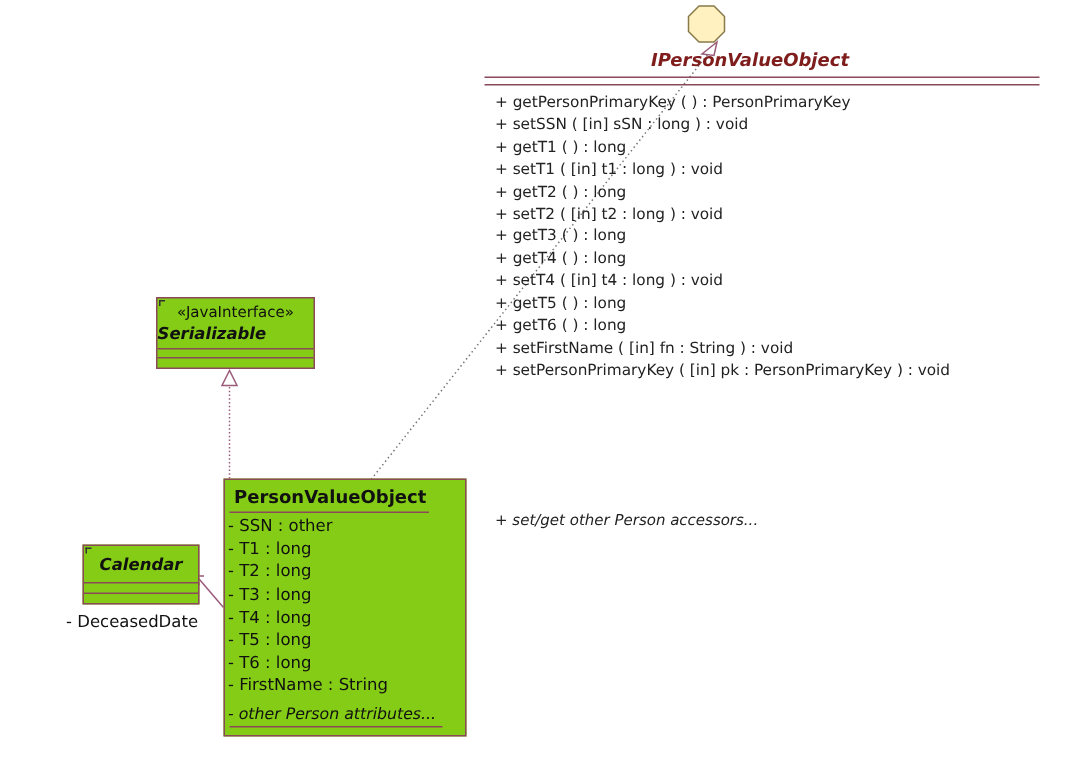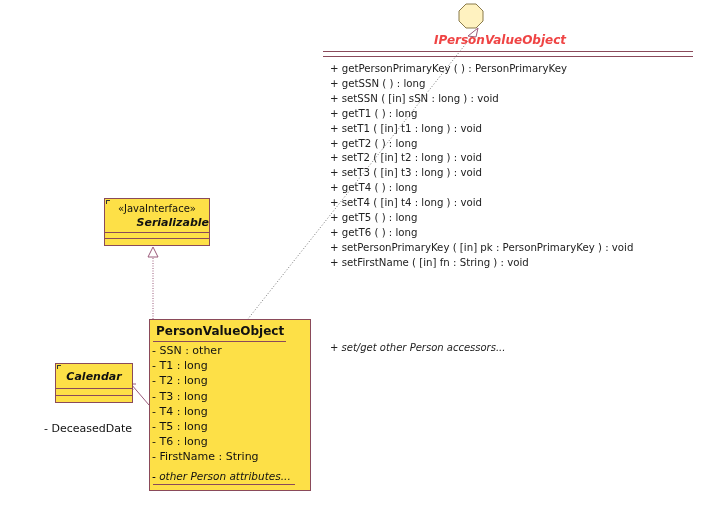--- a/index.html
+++ b/index.html
@@ -3,39 +3,39 @@
 <meta charset="utf-8">
 <style>
   html, body { margin: 0; padding: 0; background: #ffffff; }
   body { width: 714px; height: 509px; position: relative; overflow: hidden;
          font-family: "DejaVu Sans", sans-serif; color: #111; }
   .abs { position: absolute; }
   svg.wires { position: absolute; left: 0; top: 0; }
 
   
   .iface-title { left: 400px; top: 33px; width: 200px; text-align: center;
-                 font-size: 12px; font-weight: bold; font-style: italic; color: #ef4444; }
+                 font-size: 12px; font-weight: bold; font-style: italic; color: #7f1d1d; }
   .iface-rule { left: 323px; width: 370px; height: 1px; background: #8a4a5a; }
   .ops { left: 330px; top: 62px; font-size: 10.2px; line-height: 14.9px; color: #222; }
   .ops div { white-space: nowrap; }
   .more-ops { left: 330px; top: 342px; font-size: 10px; font-style: italic; color: #222; white-space: nowrap; }
 
   
-  .box { background: #fde047; border: 1px solid #8a4a5a; box-sizing: border-box; }
+  .box { background: #84cc16; border: 1px solid #8a4a5a; box-sizing: border-box; }
   .ser { left: 104px; top: 198px; width: 106px; height: 48px; }
   .ser .stereo { position: absolute; left: 0; top: 4px; width: 100%; text-align: center; font-size: 10px; }
-  .ser .name { position: absolute; left: 0; top: 17px; width: 100%; text-align: right; font-size: 11px; font-weight: bold; font-style: italic; }
+  .ser .name { position: absolute; left: 0; top: 17px; width: 100%; text-align: left; font-size: 11px; font-weight: bold; font-style: italic; }
   .ser .sep1 { position: absolute; left: 0; right: 0; top: 33px; height: 1px; background: #8a4a5a; }
   .ser .sep2 { position: absolute; left: 0; right: 0; top: 39px; height: 1px; background: #8a4a5a; }
 
   .cal { left: 55px; top: 363px; width: 78px; height: 40px; }
   .cal .name { position: absolute; left: 0; top: 6px; width: 100%; text-align: center; font-size: 11px; font-weight: bold; font-style: italic; }
   .cal .sep1 { position: absolute; left: 0; right: 0; top: 24px; height: 1px; background: #8a4a5a; }
   .cal .sep2 { position: absolute; left: 0; right: 0; top: 31px; height: 1px; background: #8a4a5a; }
-  .cal-label { left: 44px; top: 422px; font-size: 11px; white-space: nowrap; }
+  .cal-label { left: 44px; top: 408px; font-size: 11px; white-space: nowrap; }
 
   .pvo { left: 149px; top: 319px; width: 162px; height: 172px; }
   .pvo .name { position: absolute; left: 6px; top: 4px; font-size: 12px; font-weight: bold; }
   .pvo .nameline { position: absolute; left: 3px; width: 133px; top: 21px; height: 1px; background: #8a4a5a; }
   .pvo .attrs { position: absolute; left: 2px; top: 23px; font-size: 11px; line-height: 15.2px; }
   .pvo .attrs div { white-space: nowrap; }
   .pvo .more { position: absolute; left: 2px; top: 150px; font-size: 10.5px; font-style: italic; white-space: nowrap; }
   .pvo .moreline { position: absolute; left: 3px; width: 142px; top: 164px; height: 1px; background: #8a4a5a; }
   .corner { position: absolute; left: 1px; top: 1px; width: 3px; height: 3px; border-left: 1px solid #333; border-top: 1px solid #333; }
 </style>
@@ -55,33 +55,32 @@
 
   <line x1="149" y1="405" x2="131" y2="384" stroke="#9a5a7a" stroke-width="1"></line>
   <polyline points="136,384 131,384 133,390" fill="none" stroke="#9a5a7a" stroke-width="1"></polyline>
 </svg>
 
 <div class="abs iface-title">IPersonValueObject</div>
 <div class="abs iface-rule" style="top:51px"></div>
 <div class="abs iface-rule" style="top:56px"></div>
 <div class="abs ops">
   <div>+ getPersonPrimaryKey ( ) : PersonPrimaryKey</div>
-  <div>+ getSSN ( ) : long</div>
   <div>+ setSSN ( [in] sSN : long ) : void</div>
   <div>+ getT1 ( ) : long</div>
   <div>+ setT1 ( [in] t1 : long ) : void</div>
   <div>+ getT2 ( ) : long</div>
   <div>+ setT2 ( [in] t2 : long ) : void</div>
-  <div>+ setT3 ( [in] t3 : long ) : void</div>
+  <div>+ getT3 ( ) : long</div>
   <div>+ getT4 ( ) : long</div>
   <div>+ setT4 ( [in] t4 : long ) : void</div>
   <div>+ getT5 ( ) : long</div>
   <div>+ getT6 ( ) : long</div>
+  <div>+ setFirstName ( [in] fn : String ) : void</div>
   <div>+ setPersonPrimaryKey ( [in] pk : PersonPrimaryKey ) : void</div>
-  <div>+ setFirstName ( [in] fn : String ) : void</div>
 </div>
 <div class="abs more-ops">+ set/get other Person accessors...</div>
 
 <div class="abs box ser">
   <span class="corner"></span>
   <div class="stereo">«JavaInterface»</div>
   <div class="name">Serializable</div>
   <div class="sep1"></div>
   <div class="sep2"></div>
 </div>

